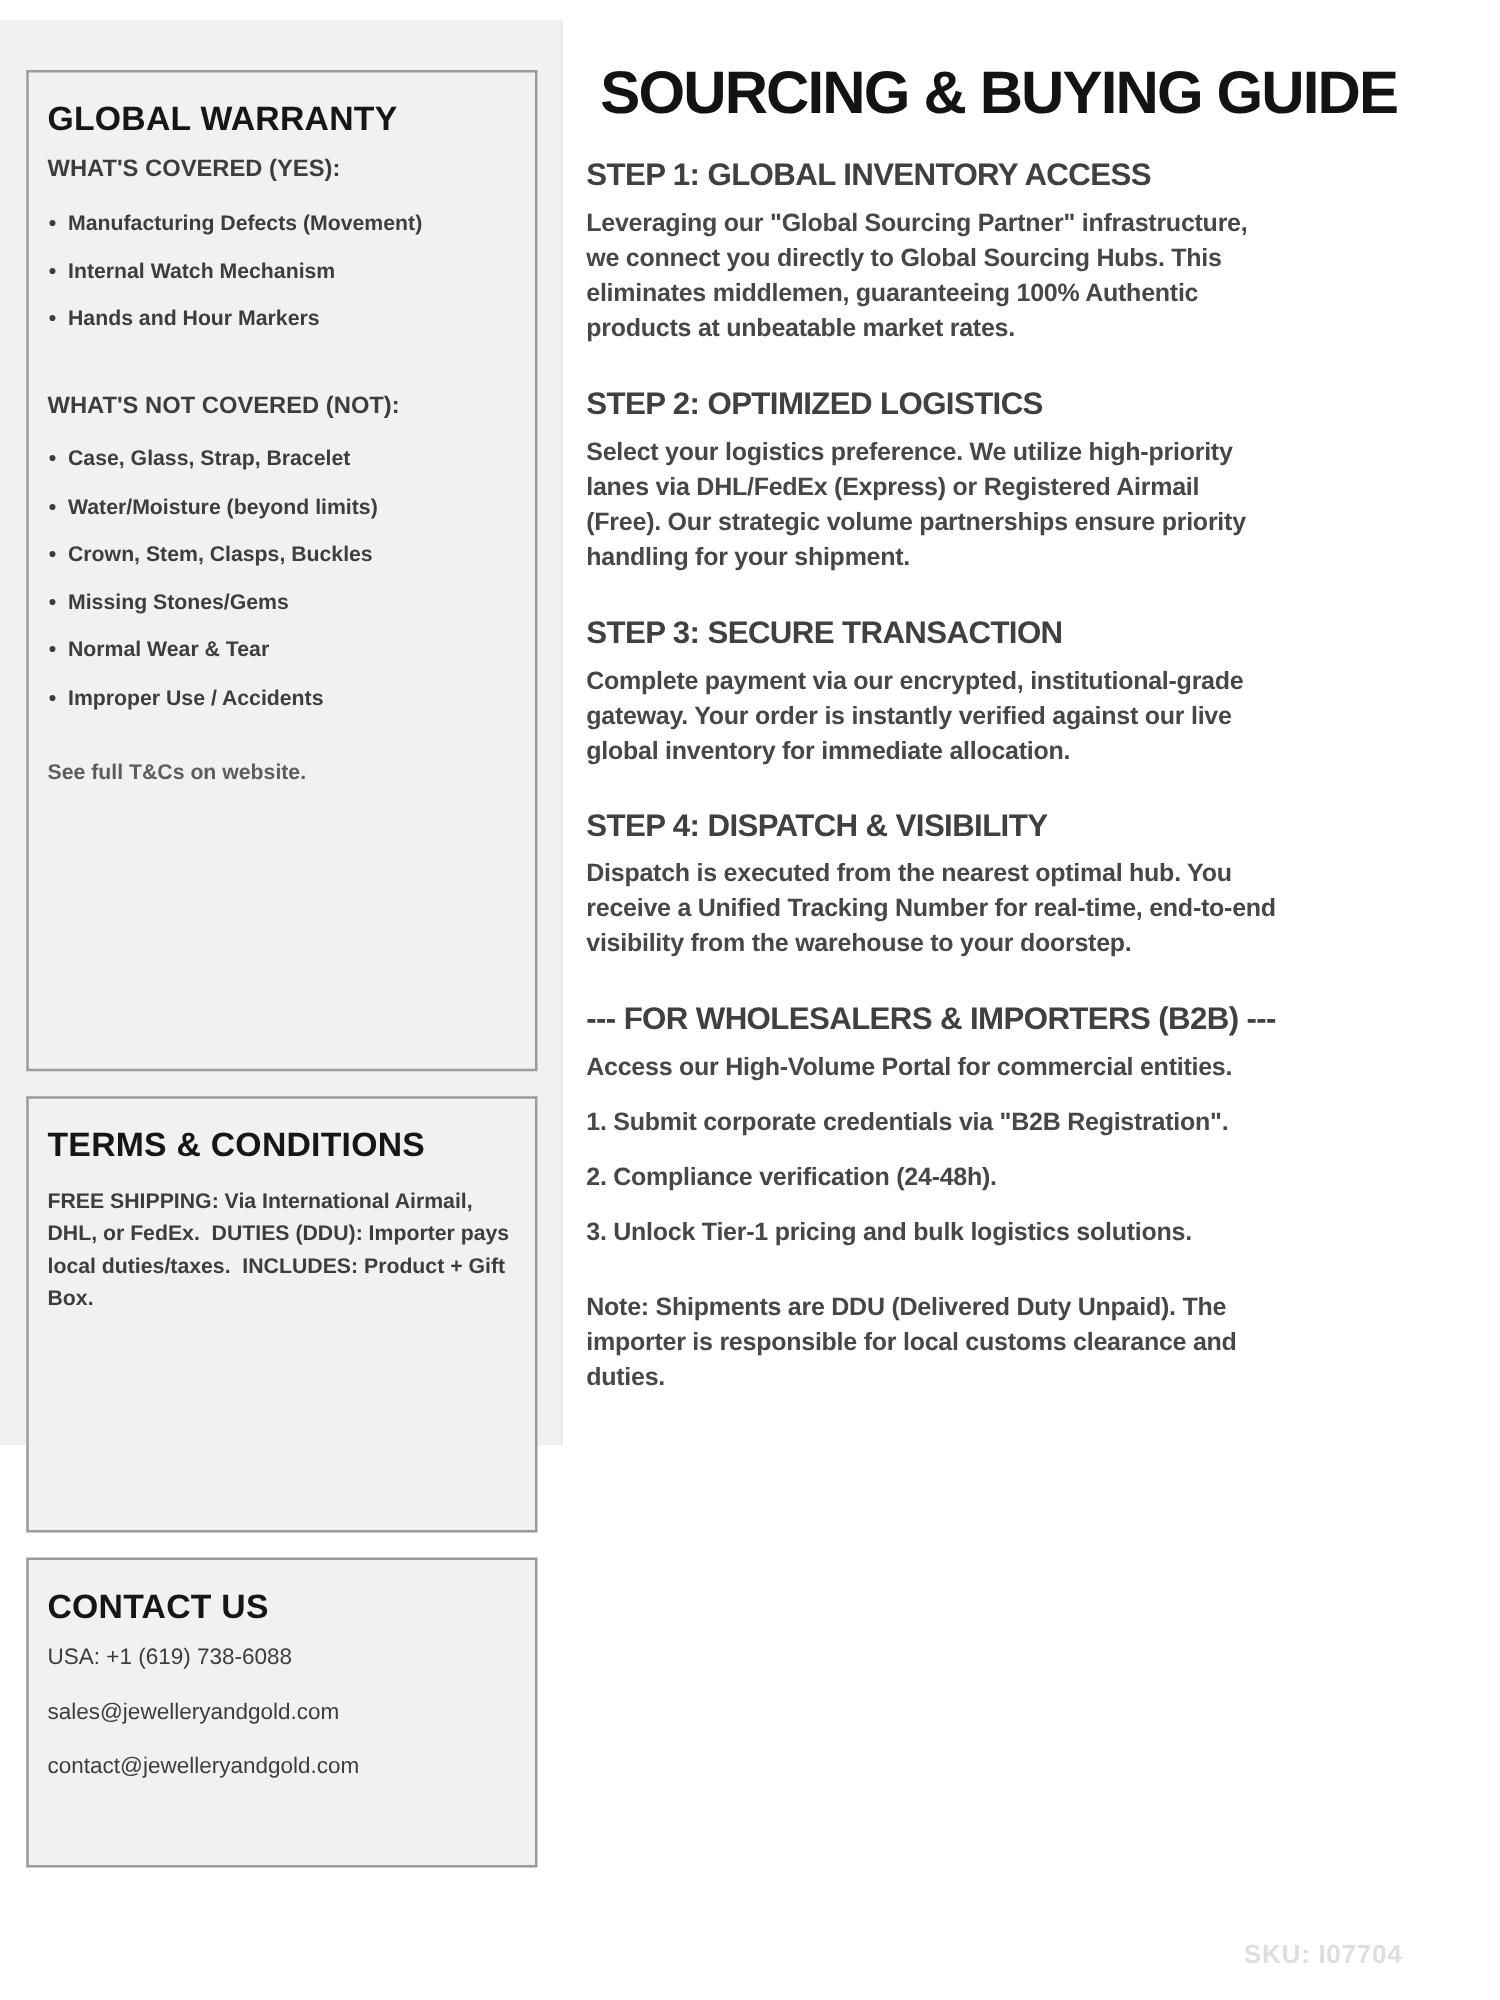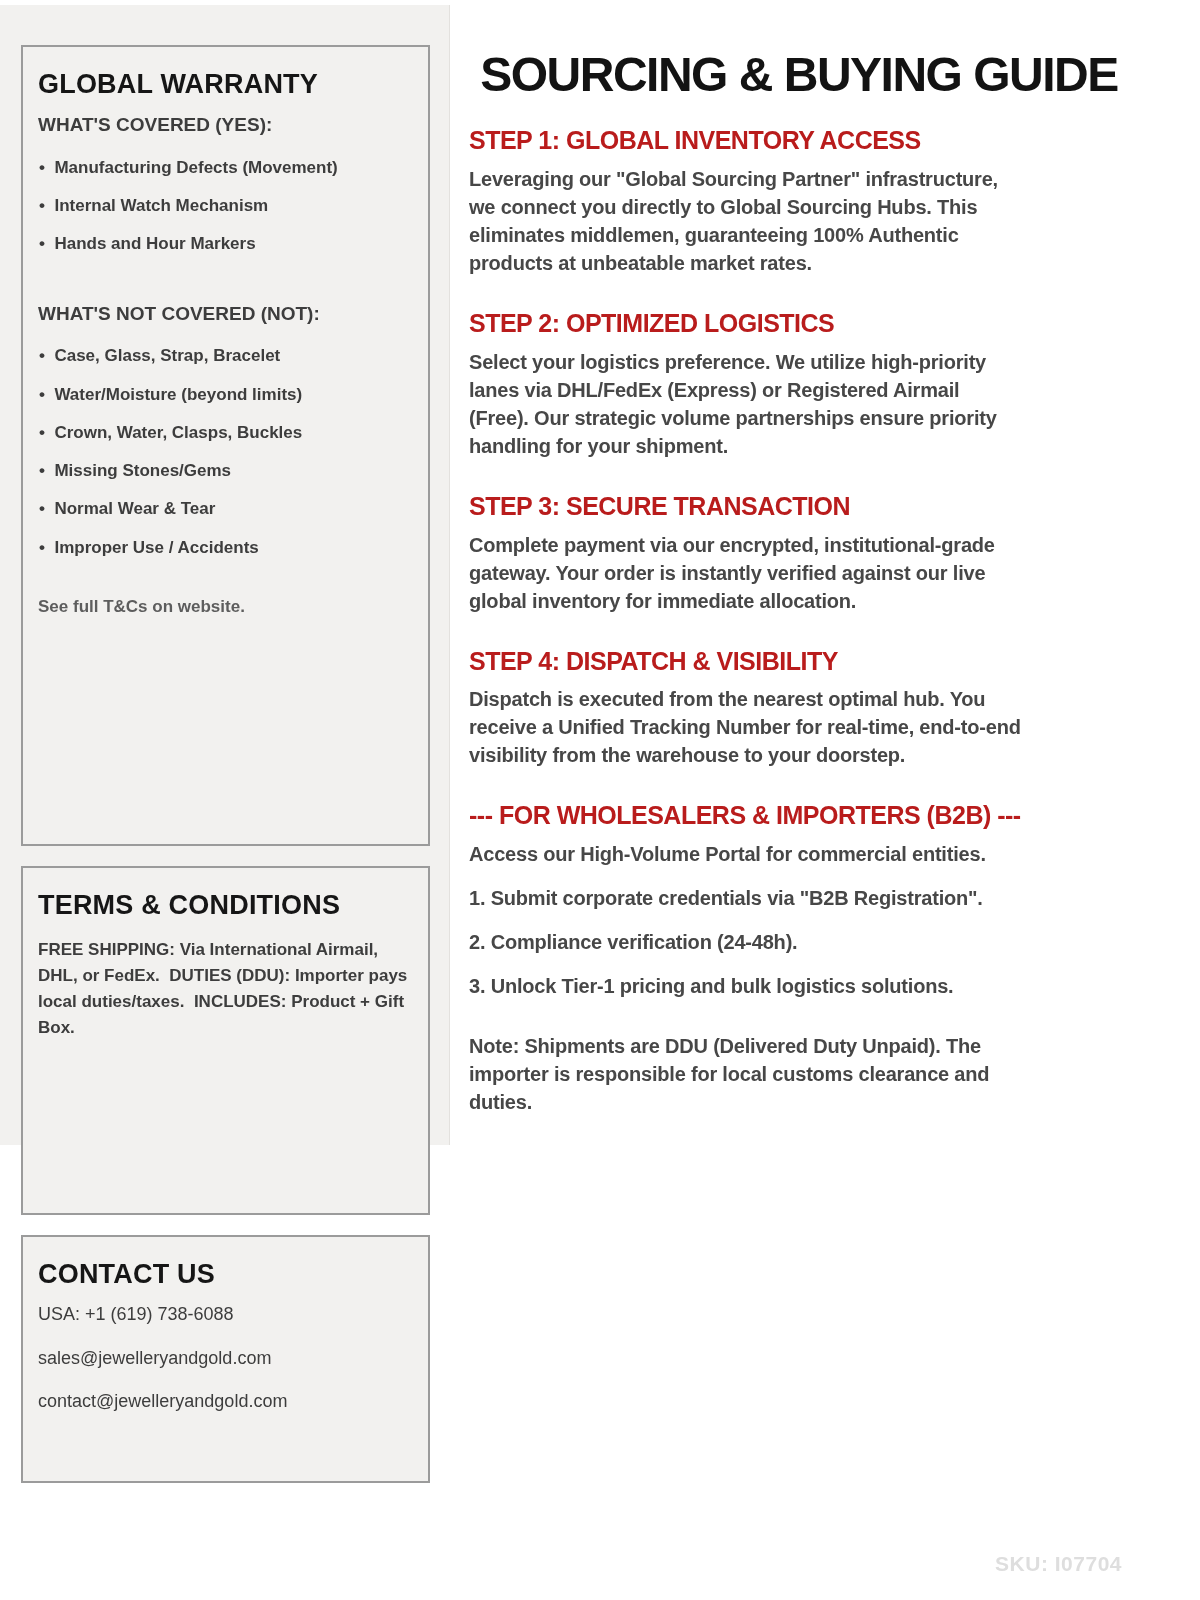--- a/index.html
+++ b/index.html
@@ -5,21 +5,21 @@
   html, body { margin: 0; padding: 0; }
   body {
     width: 1200px; height: 1600px; position: relative;
     background: #ffffff;
     font-family: "Liberation Sans", sans-serif;
     overflow: hidden;
   }
 
   
   .sidebar {
-    position: absolute; left: 0; top: 5px; width: 450px; height: 1140px;
+    position: absolute; left: 0; top: 16px; width: 450px; height: 1140px;
     background: #f2f1ef; border-right: 1px solid #e3e1de;
     box-sizing: border-box; padding: 40px 19px 0 21px;
   }
   .panel {
     border: 2px solid #9b9b9b; background: #f2f1ef;
     box-sizing: border-box; padding: 22px 15px; margin-bottom: 20px;
   }
   .panel-warranty { height: 801px; }
   .panel-terms    { height: 349px; }
   .panel-contact  { height: 248px; }
@@ -56,21 +56,21 @@
   .main {
     position: absolute; left: 424px; top: 0; width: 750px; height: 1600px;
     box-sizing: border-box; padding: 50px 45px 0 45px;
   }
   .main-title {
     text-align: center; font-size: 48px; font-weight: 700; color: #131313;
     letter-spacing: -1.5px; margin: 0 0 26px 0; line-height: 1.05;
     white-space: nowrap;
   }
   .step-heading {
-    font-size: 25px; font-weight: 700; color: #b91c1c;
+    font-size: 25px; font-weight: 700; color: #404040;
     letter-spacing: -0.5px; margin: 32px 0 10px 0; line-height: 1.15;
   }
   .step:first-of-type .step-heading { margin-top: 0; }
   .step-body, .b2b-text {
     font-size: 20px; font-weight: 700; color: #474747;
     letter-spacing: -0.2px; line-height: 28px;
     max-width: 552px; margin: 0;
   }
   .b2b-text { margin-bottom: 16px; }
   .b2b-note { margin-top: 32px; }
@@ -86,21 +86,21 @@
 
   <div class="panel panel-warranty">
     <h2 class="panel-title">GLOBAL WARRANTY</h2>
     <div class="subhead">WHAT'S COVERED (YES):</div>
     <div class="bullet">Manufacturing Defects (Movement)</div>
     <div class="bullet">Internal Watch Mechanism</div>
     <div class="bullet">Hands and Hour Markers</div>
     <div class="subhead gap-above">WHAT'S NOT COVERED (NOT):</div>
     <div class="bullet">Case, Glass, Strap, Bracelet</div>
     <div class="bullet">Water/Moisture (beyond limits)</div>
-    <div class="bullet">Crown, Water, Clasps, Buckles</div>
+    <div class="bullet">Crown, Stem, Clasps, Buckles</div>
     <div class="bullet">Missing Stones/Gems</div>
     <div class="bullet">Normal Wear &amp; Tear</div>
     <div class="bullet">Improper Use / Accidents</div>
     <div class="footnote">See full T&amp;Cs on website.</div>
   </div>
 
   <div class="panel panel-terms">
     <h2 class="panel-title">TERMS &amp; CONDITIONS</h2>
     <div class="terms-body">FREE SHIPPING: Via International Airmail, DHL, or FedEx.  DUTIES (DDU): Importer pays local duties/taxes.  INCLUDES: Product + Gift Box.</div>
   </div>

